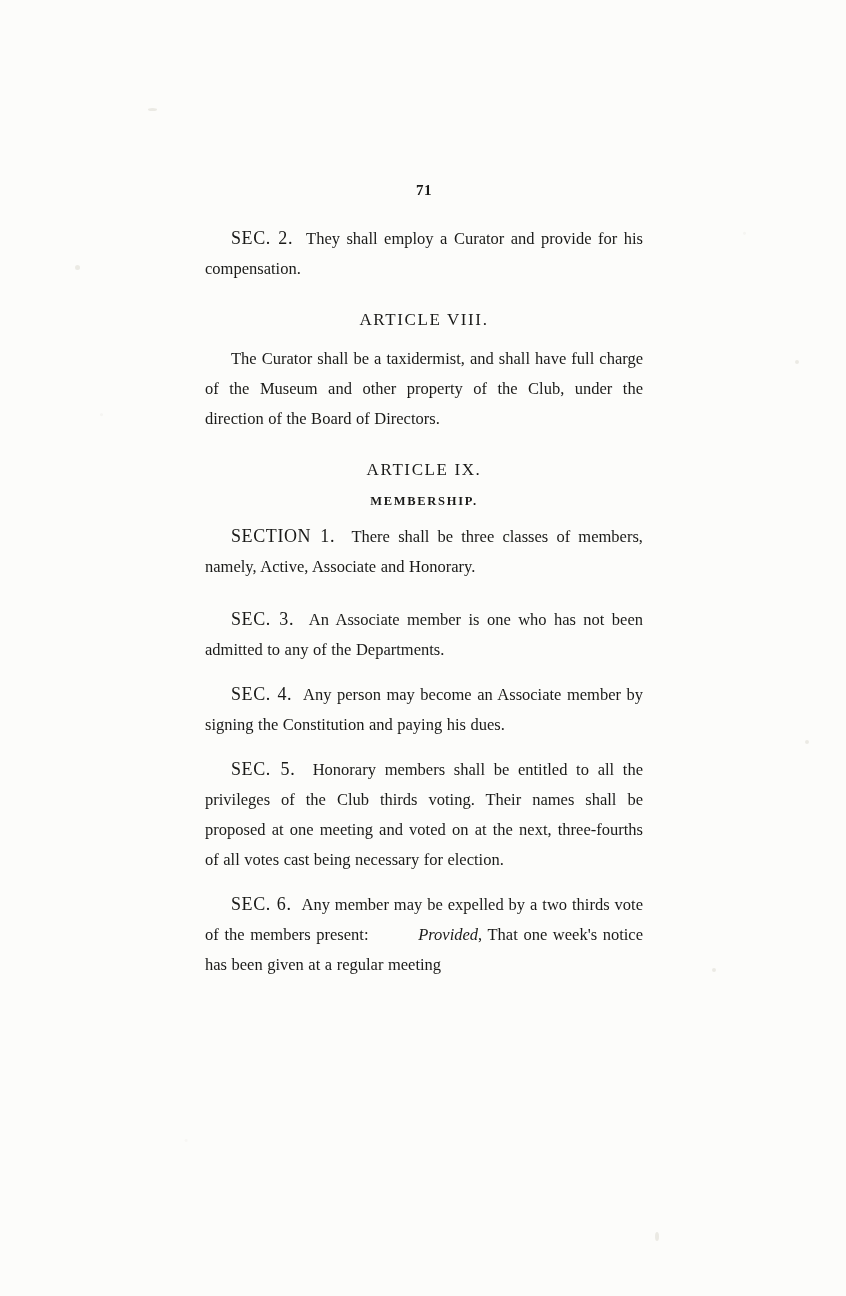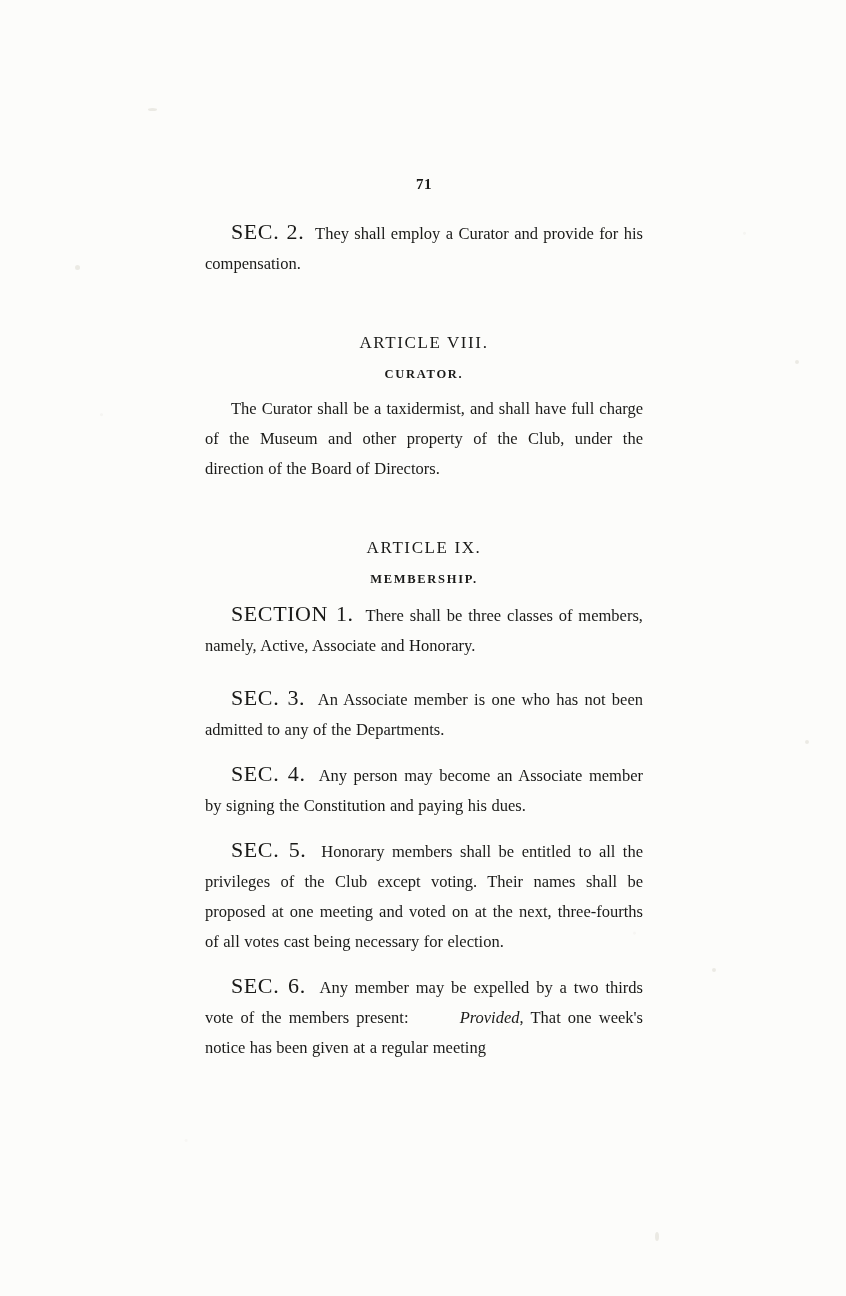--- a/index.html
+++ b/index.html
@@ -28,21 +28,21 @@
     background:
       radial-gradient(circle at 12% 32%, rgba(120,110,90,0.05) 0 1px, transparent 2px),
       radial-gradient(circle at 88% 18%, rgba(120,110,90,0.05) 0 1px, transparent 2px),
       radial-gradient(circle at 75% 72%, rgba(120,110,90,0.045) 0 1px, transparent 2px),
       radial-gradient(circle at 22% 88%, rgba(120,110,90,0.04) 0 1px, transparent 2px);
     pointer-events: none;
   }
   .content {
     position: absolute;
     left: 205px;
-    top: 176px;
+    top: 182px;
     width: 438px;
   }
   .folio {
     text-align: center;
     font-size: 15px;
     font-weight: bold;
     letter-spacing: 0.5px;
     margin-bottom: 24px;
   }
   p.para {
@@ -56,38 +56,38 @@
   .gap {
     height: 14px;
   }
   .gap-sm {
     height: 8px;
   }
   .article-head {
     text-align: center;
     font-size: 17px;
     letter-spacing: 1.6px;
-    margin: 34px 0 14px 0;
+    margin: 6px 0 14px 0;
     font-weight: normal;
   }
   .section-head {
     text-align: center;
     font-size: 12.5px;
     letter-spacing: 1.7px;
     margin: 0 0 12px 0;
     font-weight: bold;
     text-transform: uppercase;
   }
   .sc {
     font-size: 13.5px;
     letter-spacing: 0.6px;
     text-transform: uppercase;
   }
   .sc-first {
-    font-size: 22px;
+    font-size: 18px;
   }
   em.prov {
     font-style: italic;
     margin-left: 44px;
   }
   .smudge {
     position: absolute;
     background: rgba(150,140,120,0.16);
     border-radius: 50%;
     pointer-events: none;
@@ -107,21 +107,20 @@
 
   <div class="content">
 
     <div class="folio">71</div>
 
     <p class="para"><span class="sc sc-first">Sec. 2.</span>&nbsp;&nbsp;<span>They shall employ a Curator and  provide for his compensation.</span></p>
 
     <div class="gap"></div>
 
     <div class="article-head">ARTICLE VIII.</div>
-    <div class="section-head">CURATOR.</div>
 
     <p class="para">The Curator shall be a taxidermist, and shall have full charge of the Museum and other property of the Club, under the direction of the Board of Directors.</p>
 
     <div class="gap"></div>
 
     <div class="article-head">ARTICLE IX.</div>
     <div class="section-head">MEMBERSHIP.</div>
 
     <p class="para"><span class="sc sc-first">Section 1.</span>&nbsp;&nbsp;<span>There shall be three classes of members, namely, Active, Associate and Honorary.</span></p>
 
@@ -131,20 +130,20 @@
     <div class="gap-sm"></div>
 
     <p class="para"><span class="sc sc-first">Sec. 3.</span>&nbsp;&nbsp;<span>An Associate member is one who  has not been admitted to any of the Departments.</span></p>
 
     <div class="gap-sm"></div>
 
     <p class="para"><span class="sc sc-first">Sec. 4.</span>&nbsp;&nbsp;<span>Any person  may  become  an  Associate member by signing the Constitution  and  paying  his dues.</span></p>
 
     <div class="gap-sm"></div>
 
-    <p class="para"><span class="sc sc-first">Sec. 5.</span>&nbsp;&nbsp;<span>Honorary  members  shall  be  entitled  to all  the  privileges  of  the  Club  except  voting.   Their names shall be proposed at one meeting and voted on at the next, three-fourths of all votes cast being necessary for election.</span></p>
+    <p class="para"><span class="sc sc-first">Sec. 5.</span>&nbsp;&nbsp;<span>Honorary  members  shall  be  entitled  to all  the  privileges  of  the  Club  thirds  voting.   Their names shall be proposed at one meeting and voted on at the next, three-fourths of all votes cast being necessary for election.</span></p>
 
     <div class="gap-sm"></div>
 
     <p class="para"><span class="sc sc-first">Sec. 6.</span>&nbsp;&nbsp;<span>Any member  may be  expelled  by a two thirds vote of the members  present: </span><em class="prov">Provided</em><span>, That one week's notice has been given at a regular meeting</span></p>
 
   </div>
 </div>
 
 </body></html>

